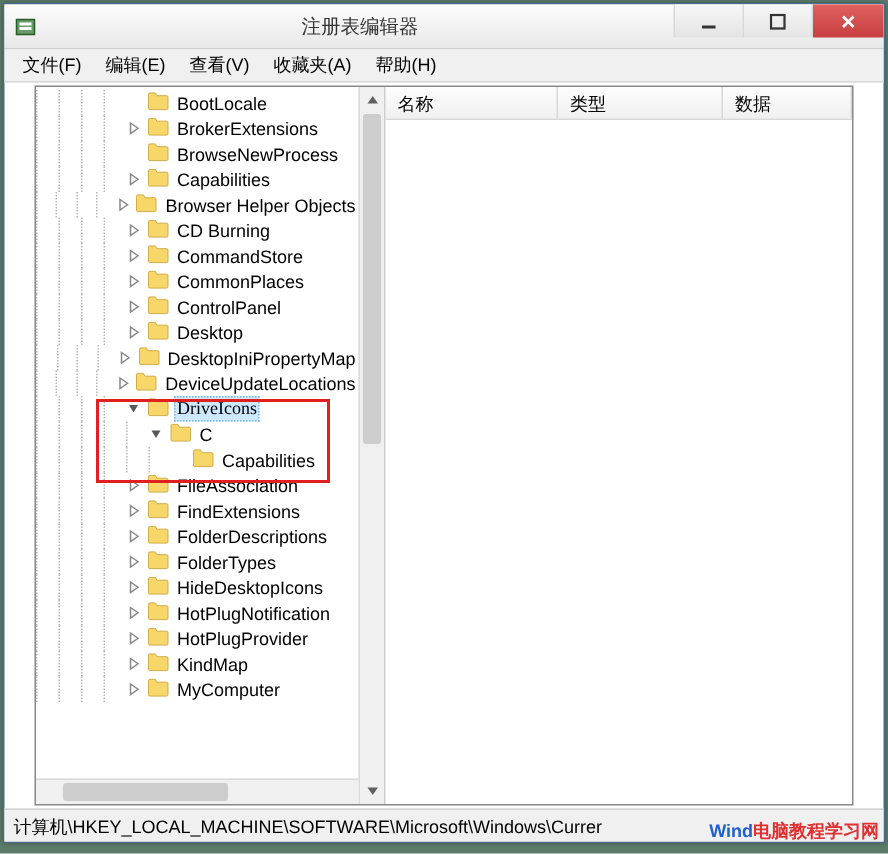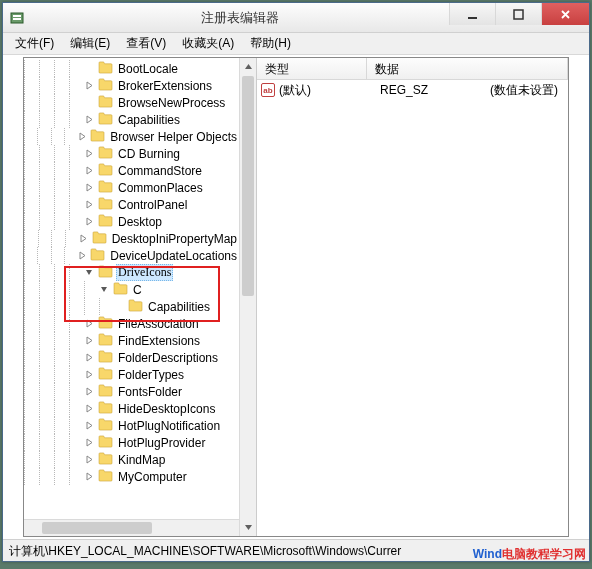--- a/index.html
+++ b/index.html
@@ -375,35 +375,20 @@
               <span class="indent" style="width:15px;border-left:1px dotted #b8b8b8;height:17px;"></span>
               <span class="indent" style="width:15px;border-left:1px dotted #b8b8b8;height:17px;"></span>
               <span class="tree-toggle">
                 <svg viewBox="0 0 9 9">
                   <path d="M2 1 L7 4.5 L2 8 Z" fill="none" stroke="#888" stroke-width="1"></path>
                 </svg>
               </span>
               <span><svg class="folder-icon" viewBox="0 0 16 14">
                   <path d="M1 3 L1 12 Q1 13 2 13 L14 13 Q15 13 15 12 L15 4 Q15 3 14 3 L7 3 L6 1 L2 1 Q1 1 1 2 Z" fill="#f8d76a" stroke="#c8a030" stroke-width="0.6"></path>
                 </svg></span>
-              <span class="tree-label">FontsFolder</span>
-            </div>
-            <div class="tree-row">
-              <span class="indent" style="width:15px;border-left:1px dotted #b8b8b8;height:17px;"></span>
-              <span class="indent" style="width:15px;border-left:1px dotted #b8b8b8;height:17px;"></span>
-              <span class="indent" style="width:15px;border-left:1px dotted #b8b8b8;height:17px;"></span>
-              <span class="indent" style="width:15px;border-left:1px dotted #b8b8b8;height:17px;"></span>
-              <span class="tree-toggle">
-                <svg viewBox="0 0 9 9">
-                  <path d="M2 1 L7 4.5 L2 8 Z" fill="none" stroke="#888" stroke-width="1"></path>
-                </svg>
-              </span>
-              <span><svg class="folder-icon" viewBox="0 0 16 14">
-                  <path d="M1 3 L1 12 Q1 13 2 13 L14 13 Q15 13 15 12 L15 4 Q15 3 14 3 L7 3 L6 1 L2 1 Q1 1 1 2 Z" fill="#f8d76a" stroke="#c8a030" stroke-width="0.6"></path>
-                </svg></span>
               <span class="tree-label">HideDesktopIcons</span>
             </div>
             <div class="tree-row">
               <span class="indent" style="width:15px;border-left:1px dotted #b8b8b8;height:17px;"></span>
               <span class="indent" style="width:15px;border-left:1px dotted #b8b8b8;height:17px;"></span>
               <span class="indent" style="width:15px;border-left:1px dotted #b8b8b8;height:17px;"></span>
               <span class="indent" style="width:15px;border-left:1px dotted #b8b8b8;height:17px;"></span>
               <span class="tree-toggle">
                 <svg viewBox="0 0 9 9">
                   <path d="M2 1 L7 4.5 L2 8 Z" fill="none" stroke="#888" stroke-width="1"></path>
@@ -475,30 +460,23 @@
             </svg>
           </div>
       </div>
       <div class="scrollbar-h">
         <div class="thumb"></div>
       </div>
     </div>
 
     <div class="listpane">
       <div class="listheader">
+        <div class="col1">名称</div>
         <div class="col2">类型</div>
         <div class="col3">数据</div>
-      </div>
-      <div class="listrow">
-        <div class="col1">
-          <span class="regicon">ab</span>
-          <span>(默认)</span>
-        </div>
-        <div class="col2">REG_SZ</div>
-        <div class="col3">(数值未设置)</div>
       </div>
     </div>
   </div>
 
   <div class="statusbar">
     <span>计算机\HKEY_LOCAL_MACHINE\SOFTWARE\Microsoft\Windows\Currer</span>
   </div>
 </div>
 
 <div class="watermark">

